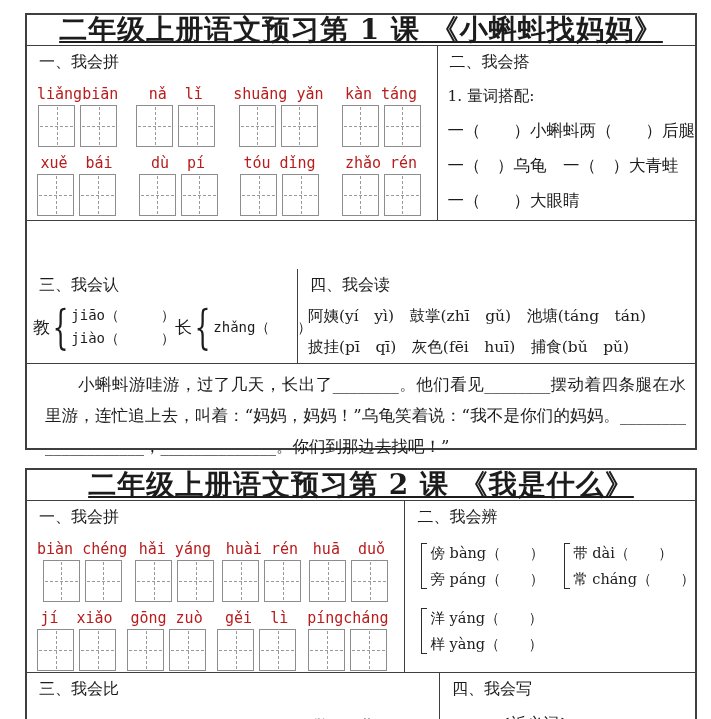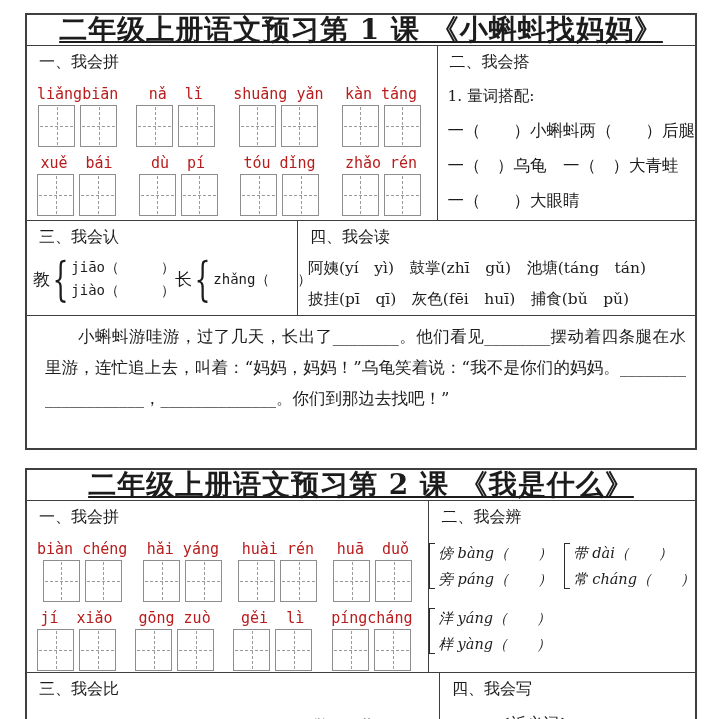--- a/index.html
+++ b/index.html
@@ -25,21 +25,21 @@
     text-decoration:underline;
   }
   .row{display:flex;box-sizing:border-box;}
   .cell{box-sizing:border-box;}
   .row-a{border-bottom:1.5px solid #3f3f3f;}
   #sheet1 .row-a{height:175px;}
   #sheet2 .row-a{height:172px;}
   #sheet1 .row-a .left{width:419px;border-right:1.5px solid #3f3f3f;}
   #sheet2 .row-a .left{width:413px;border-right:1.5px solid #3f3f3f;}
   .row-a .right{flex:1;}
-  #sheet1 .row-b{height:95px;border-bottom:1.5px solid #3f3f3f;}
+  #sheet1 .row-b{height:95px;border-bottom:1.5px solid #3f3f3f;margin-top:48px;}
   #sheet1 .row-b .left{width:271px;border-right:1.5px solid #3f3f3f;}
   #sheet1 .row-b .right{flex:1;}
   #sheet2 .row-b{height:82px;}
   #sheet2 .row-b .left{width:413px;border-right:1.5px solid #3f3f3f;}
   #sheet2 .row-b .right{flex:1;}
   .row-c{height:137px;}
   .sec-header{font-size:16px;padding:6px 10px 0 12px;}
   
   .pinrow{display:flex;justify-content:space-between;padding:0 16px 0 10px;}
   .pinrow.first{margin-top:12px;}
@@ -65,21 +65,21 @@
   .bg-opts{display:flex;flex-direction:column;}
   .bg-opts span{font-family:"DejaVu Sans Mono","Liberation Mono",monospace;font-size:14px;line-height:23px;white-space:pre;}
   
   .read-line{font-size:15.5px;margin:10px 0 0 10px;white-space:nowrap;}
   
   .para{
     font-size:16.5px;line-height:31px;margin-top:5px;padding:0 9px 0 18px;
     text-indent:2em;word-break:break-all;text-align:justify;
   }
   
-  .bgrow{display:flex;gap:12px;padding-left:0;font-style:italic;}
+  .bgrow{display:flex;gap:20px;padding-left:16px;}
   .bgrow.g1{margin-top:12px;}
   .bgrow.g2{margin-top:13px;flex-direction:column;}
   .bgroup2{display:flex;}
   .bracket{width:5px;border:1.3px solid #2c2c2c;border-right:none;margin:3px 3px 3px 0;}
   .blines{display:flex;flex-direction:column;}
   .blines span{font-size:14.5px;line-height:26px;white-space:pre;}
   
   .partial-compare{font-size:16px;margin:16px 0 0 285px;white-space:pre;}
   .partial-write{font-size:16px;margin:14px 0 0 55px;white-space:pre;}
 </style>

